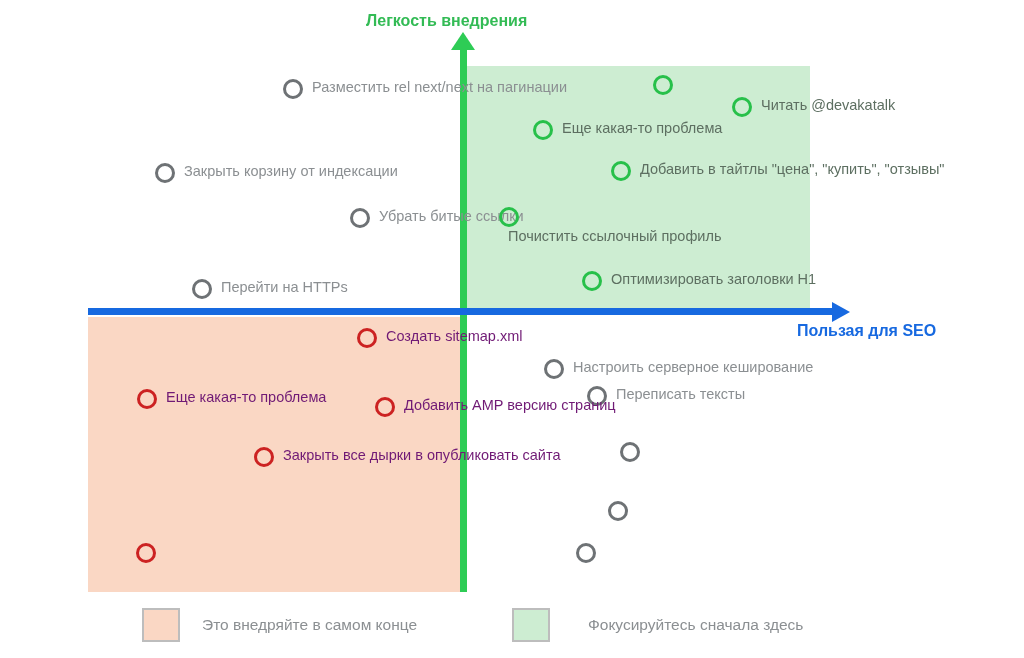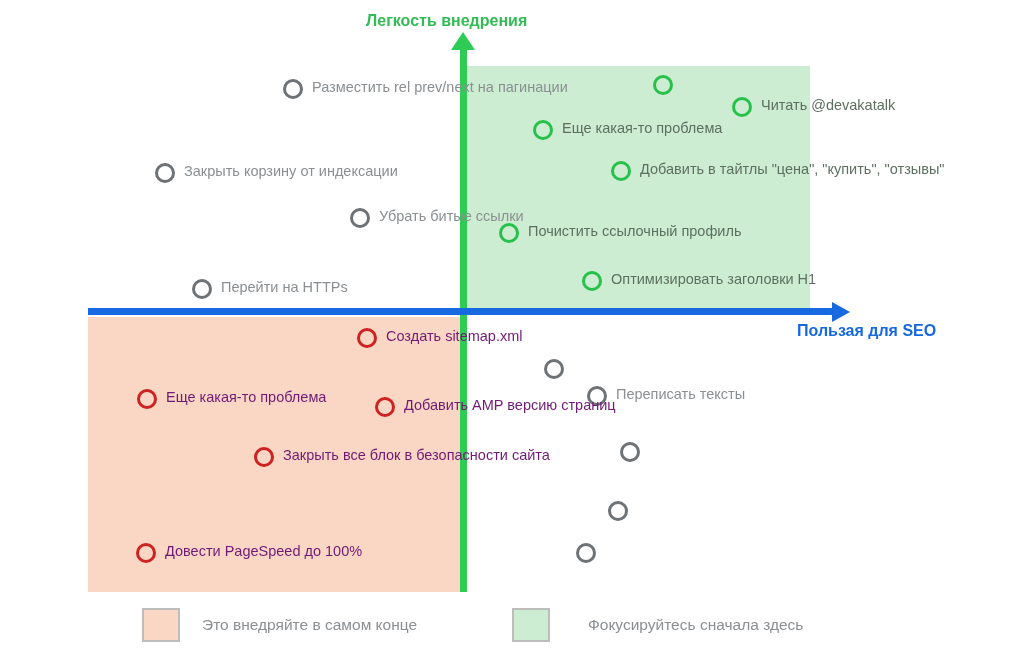--- a/index.html
+++ b/index.html
@@ -161,21 +161,21 @@
   <div id="axis-y-head"></div>
   <div id="axis-x"></div>
   <div id="axis-x-head"></div>
 
   <div class="axis-label" id="axis-y-label">Легкость внедрения</div>
   <div class="axis-label" id="axis-x-label">Пользая для SEO</div>
 
   <div id="points-layer">
       <div class="item gray" style="left: 283px; top: 78px;">
         <div class="marker"></div>
-        <div class="item-label">Разместить rel prev/next на пагинации</div>
+        <div class="item-label">Разместить rel next/next на пагинации</div>
       </div>
       <div class="item green" style="left: 653px; top: 74px;">
         <div class="marker"></div>
       </div>
       <div class="item green" style="left: 732px; top: 96px;">
         <div class="marker"></div>
         <div class="item-label">Читать @devakatalk</div>
       </div>
       <div class="item green" style="left: 533px; top: 119px;">
         <div class="marker"></div>
@@ -186,67 +186,67 @@
         <div class="item-label">Закрыть корзину от индексации</div>
       </div>
       <div class="item green" style="left: 611px; top: 160px;">
         <div class="marker"></div>
         <div class="item-label">Добавить в тайтлы "цена", "купить", "отзывы"</div>
       </div>
       <div class="item gray" style="left: 350px; top: 207px;">
         <div class="marker"></div>
         <div class="item-label">Убрать битые ссылки</div>
       </div>
-      <div class="item green" style="left: 499px; top: 222px;">
+      <div class="item green" style="left: 499px; top: 206px; flex-direction: column;">
         <div class="marker"></div>
         <div class="item-label">Почистить ссылочный профиль</div>
       </div>
       <div class="item gray" style="left: 192px; top: 278px;">
         <div class="marker"></div>
         <div class="item-label">Перейти на HTTPs</div>
       </div>
       <div class="item green" style="left: 582px; top: 270px;">
         <div class="marker"></div>
         <div class="item-label">Оптимизировать заголовки H1</div>
       </div>
       <div class="item red" style="left: 357px; top: 327px;">
         <div class="marker"></div>
         <div class="item-label">Создать sitemap.xml</div>
       </div>
       <div class="item gray" style="left: 544px; top: 358px;">
         <div class="marker"></div>
+        <div class="item-label">Настроить серверное кеширование</div>
       </div>
       <div class="item gray" style="left: 587px; top: 385px;">
         <div class="marker"></div>
         <div class="item-label">Переписать тексты</div>
       </div>
       <div class="item red" style="left: 137px; top: 388px;">
         <div class="marker"></div>
         <div class="item-label">Еще какая-то проблема</div>
       </div>
       <div class="item red" style="left: 375px; top: 396px;">
         <div class="marker"></div>
         <div class="item-label">Добавить AMP версию страниц</div>
       </div>
       <div class="item red" style="left: 254px; top: 446px;">
         <div class="marker"></div>
-        <div class="item-label">Закрыть все блок в безопасности сайта</div>
+        <div class="item-label">Закрыть все дырки в опубликовать сайта</div>
       </div>
       <div class="item gray" style="left: 620px; top: 441px;">
         <div class="marker"></div>
       </div>
       <div class="item gray" style="left: 608px; top: 500px;">
         <div class="marker"></div>
       </div>
       <div class="item gray" style="left: 576px; top: 542px;">
         <div class="marker"></div>
       </div>
       <div class="item red" style="left: 136px; top: 542px;">
         <div class="marker"></div>
-        <div class="item-label">Довести PageSpeed до 100%</div>
       </div>
     </div>
 
   <div id="legend">
       <div class="legend-entry" id="legend-entry-0">
         <div class="legend-swatch" style="background: rgb(250, 215, 196);"></div>
         <div class="legend-text">Это внедряйте в самом конце</div>
       </div>
       <div class="legend-entry" id="legend-entry-1">
         <div class="legend-swatch" style="background: rgb(205, 237, 210);"></div>

